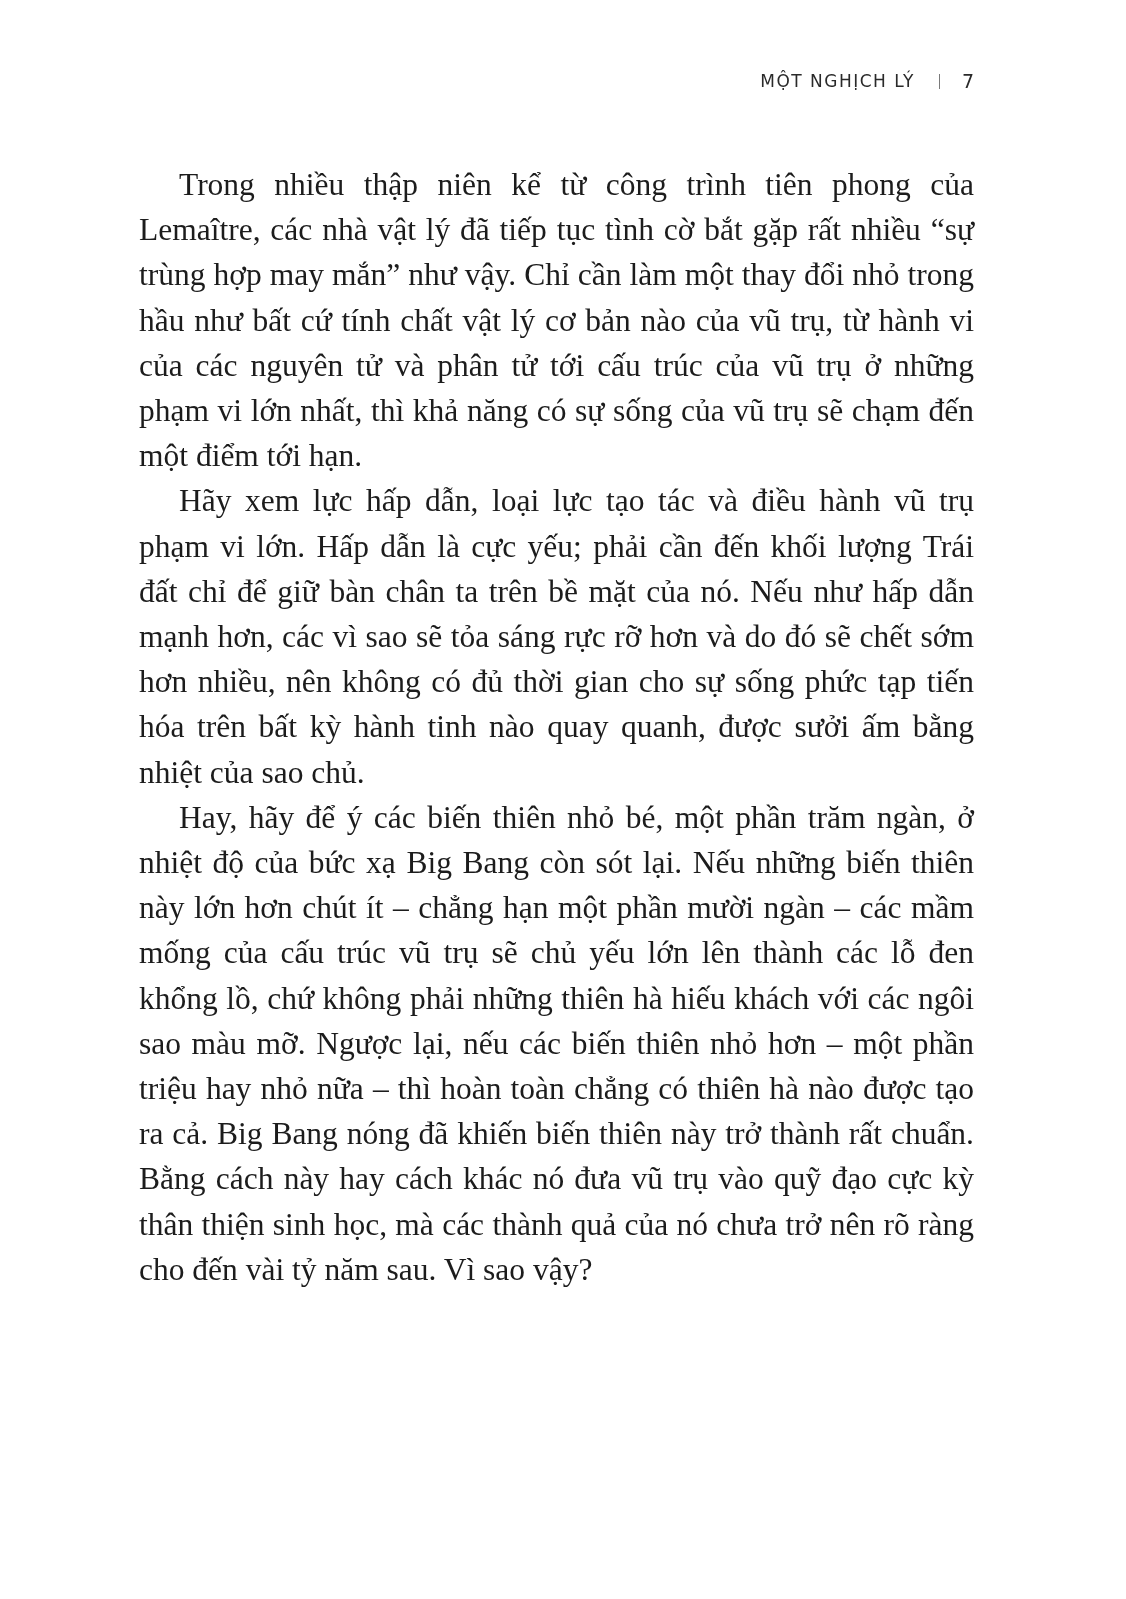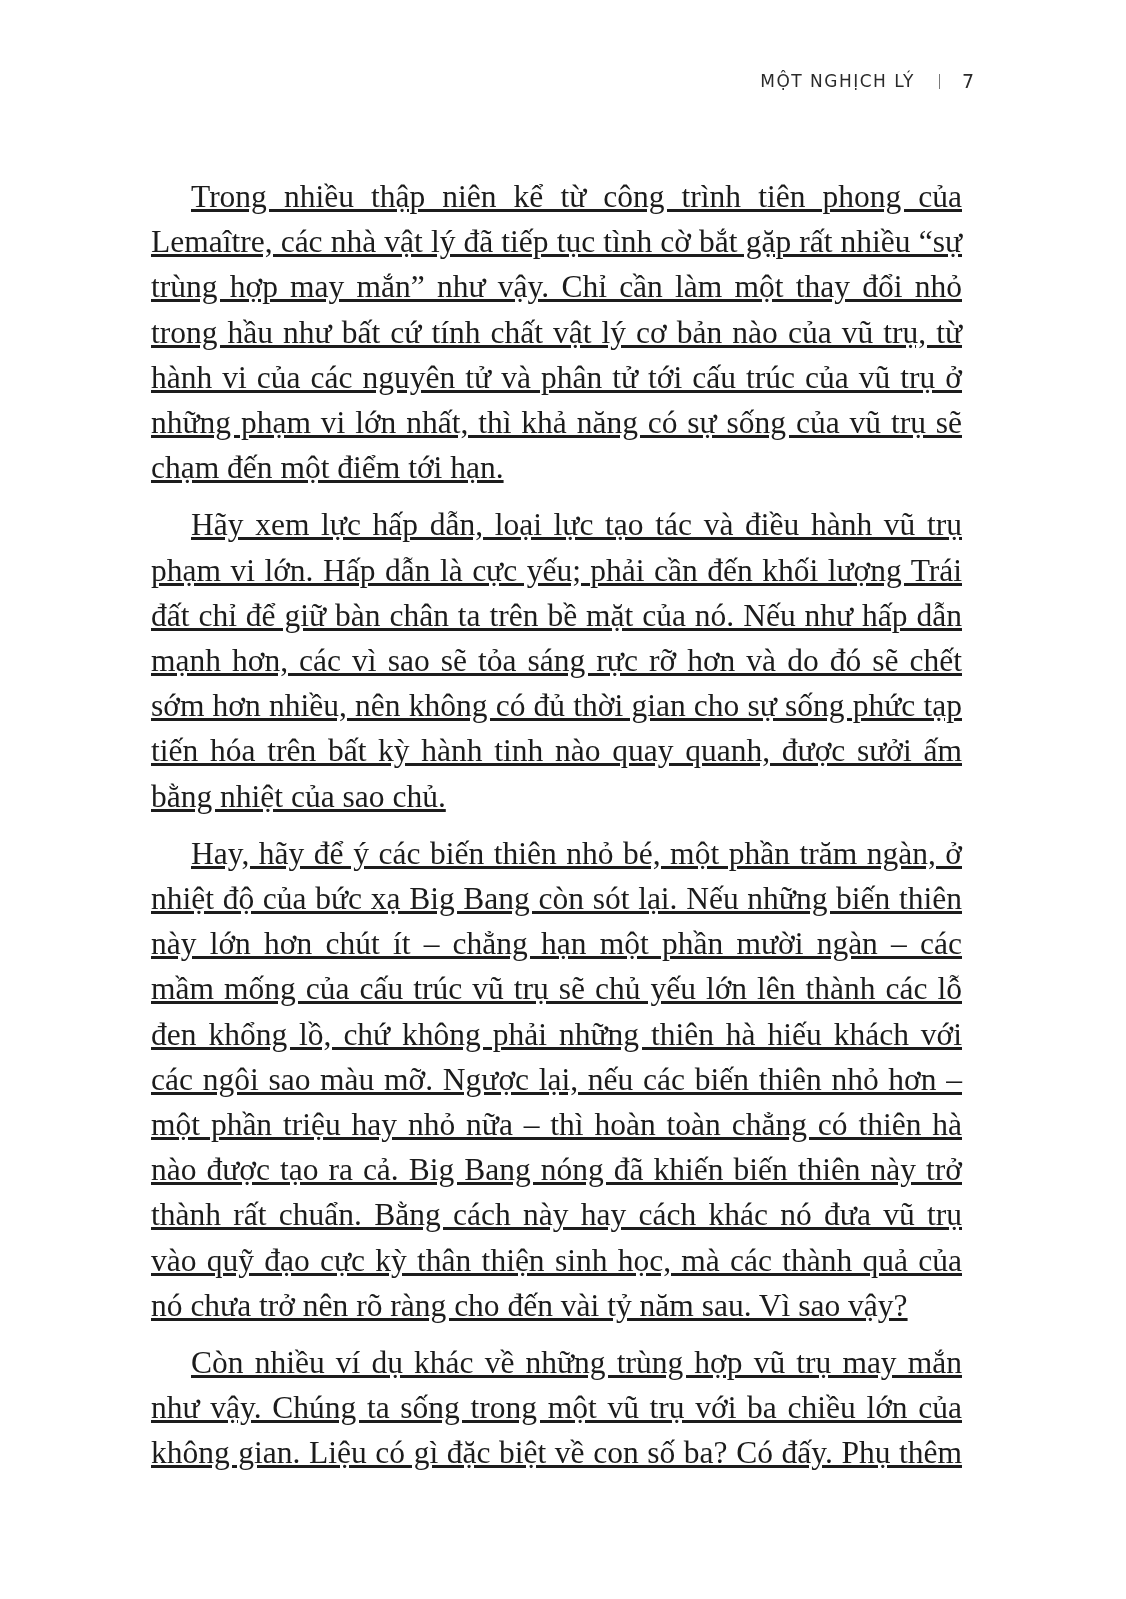--- a/index.html
+++ b/index.html
@@ -43,35 +43,33 @@
       top: 162px;
       left: 139px;
       width: 835px;
       font-family: "Liberation Serif", serif;
       font-size: 31.5px;
       line-height: 45.2px;
       text-align: justify;
       color: #1c1c1c;
     }
     .body-text p {
-      margin: 12px;
+      margin: 0;
       text-indent: 40px;
-      text-decoration: underline;
     }
     .body-text p + p {
       margin-top: 0;
     }
   </style>
 </head>
 <body>
 
 <div class="running-header">
   <span>MỘT NGHỊCH LÝ</span>
   <span class="sep"></span>
   <span class="page-num">7</span>
 </div>
 
 <div class="body-text">
   <p>Trong nhiều thập niên kể từ công trình tiên phong của Lemaître, các nhà vật lý đã tiếp tục tình cờ bắt gặp rất nhiều “sự trùng hợp may mắn” như vậy. Chỉ cần làm một thay đổi nhỏ trong hầu như bất cứ tính chất vật lý cơ bản nào của vũ trụ, từ hành vi của các nguyên tử và phân tử tới cấu trúc của vũ trụ ở những phạm vi lớn nhất, thì khả năng có sự sống của vũ trụ sẽ chạm đến một điểm tới hạn.</p>
   <p>Hãy xem lực hấp dẫn, loại lực tạo tác và điều hành vũ trụ phạm vi lớn. Hấp dẫn là cực yếu; phải cần đến khối lượng Trái đất chỉ để giữ bàn chân ta trên bề mặt của nó. Nếu như hấp dẫn mạnh hơn, các vì sao sẽ tỏa sáng rực rỡ hơn và do đó sẽ chết sớm hơn nhiều, nên không có đủ thời gian cho sự sống phức tạp tiến hóa trên bất kỳ hành tinh nào quay quanh, được sưởi ấm bằng nhiệt của sao chủ.</p>
   <p>Hay, hãy để ý các biến thiên nhỏ bé, một phần trăm ngàn, ở nhiệt độ của bức xạ Big Bang còn sót lại. Nếu những biến thiên này lớn hơn chút ít – chẳng hạn một phần mười ngàn – các mầm mống của cấu trúc vũ trụ sẽ chủ yếu lớn lên thành các lỗ đen khổng lồ, chứ không phải những thiên hà hiếu khách với các ngôi sao màu mỡ. Ngược lại, nếu các biến thiên nhỏ hơn – một phần triệu hay nhỏ nữa – thì hoàn toàn chẳng có thiên hà nào được tạo ra cả. Big Bang nóng đã khiến biến thiên này trở thành rất chuẩn. Bằng cách này hay cách khác nó đưa vũ trụ vào quỹ đạo cực kỳ thân thiện sinh học, mà các thành quả của nó chưa trở nên rõ ràng cho đến vài tỷ năm sau. Vì sao vậy?</p>
-  <p style="text-align-last: justify;">Còn nhiều ví dụ khác về những trùng hợp vũ trụ may mắn như vậy. Chúng ta sống trong một vũ trụ với ba chiều lớn của không gian. Liệu có gì đặc biệt về con số ba? Có đấy. Phụ thêm</p>
 </div>
 
 </body></html>

